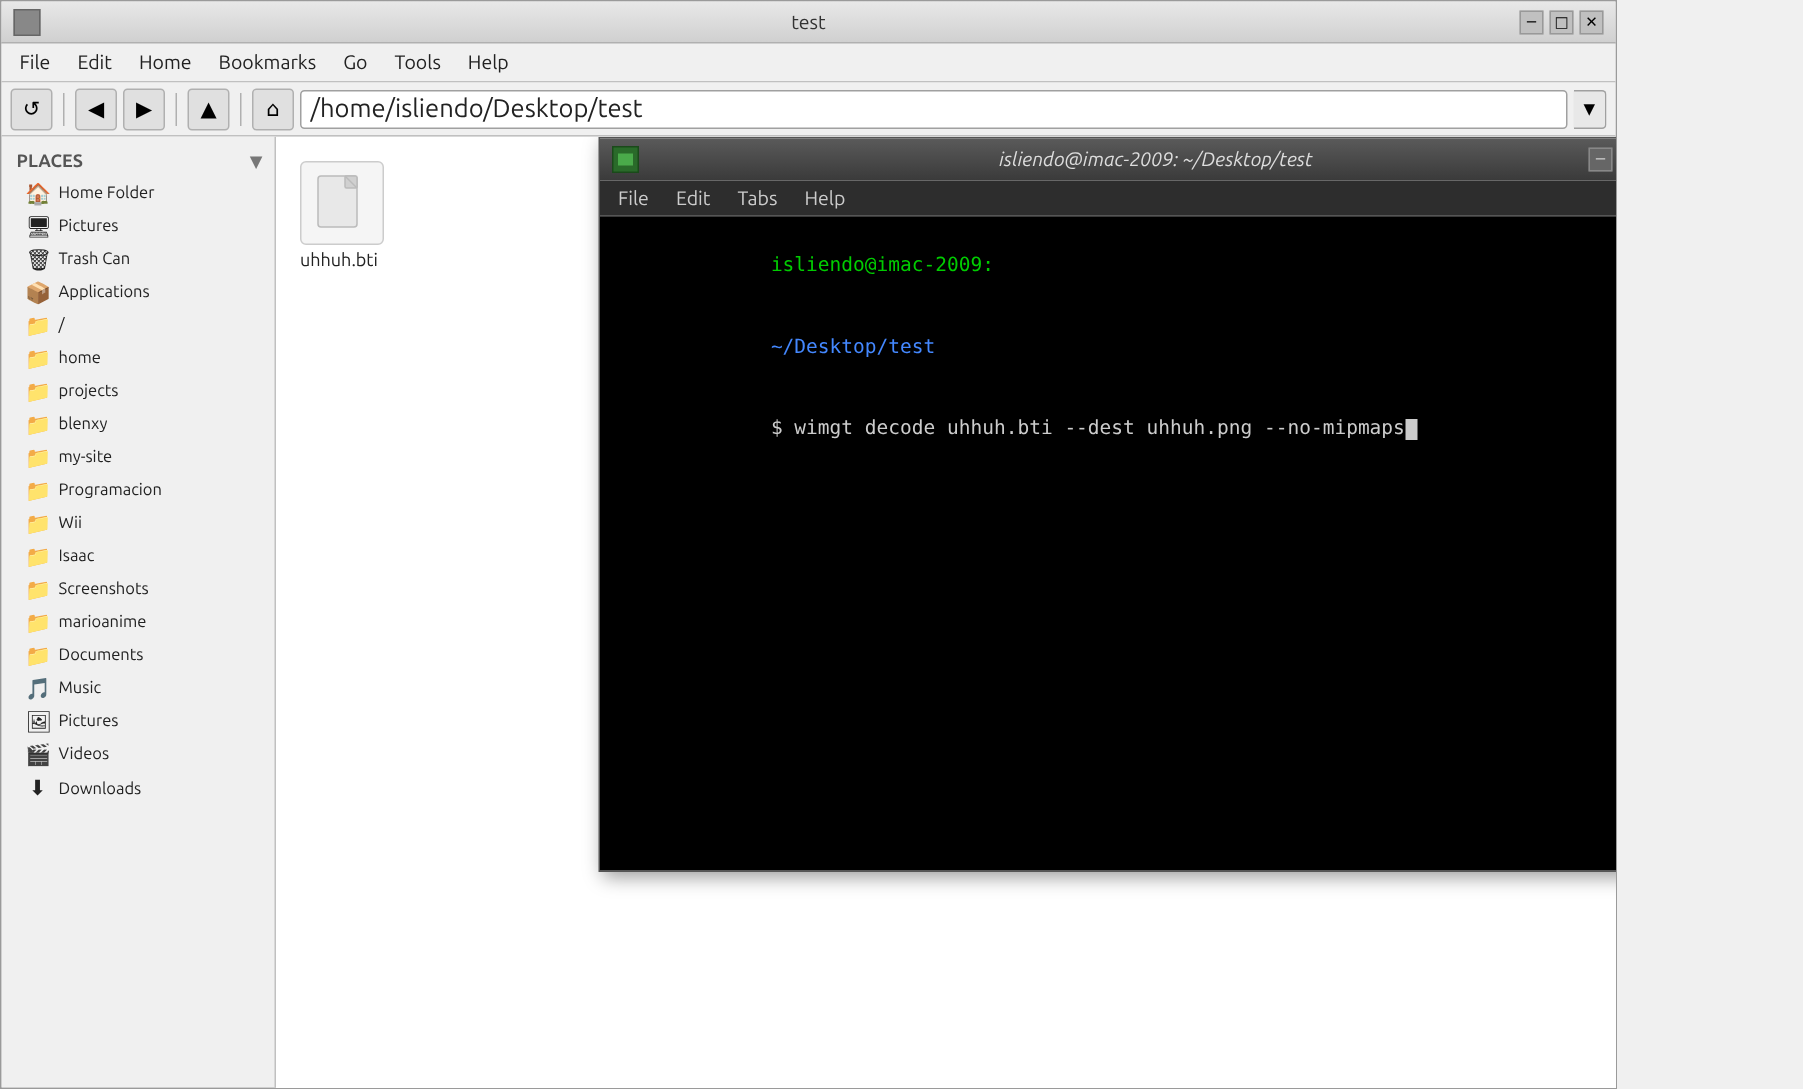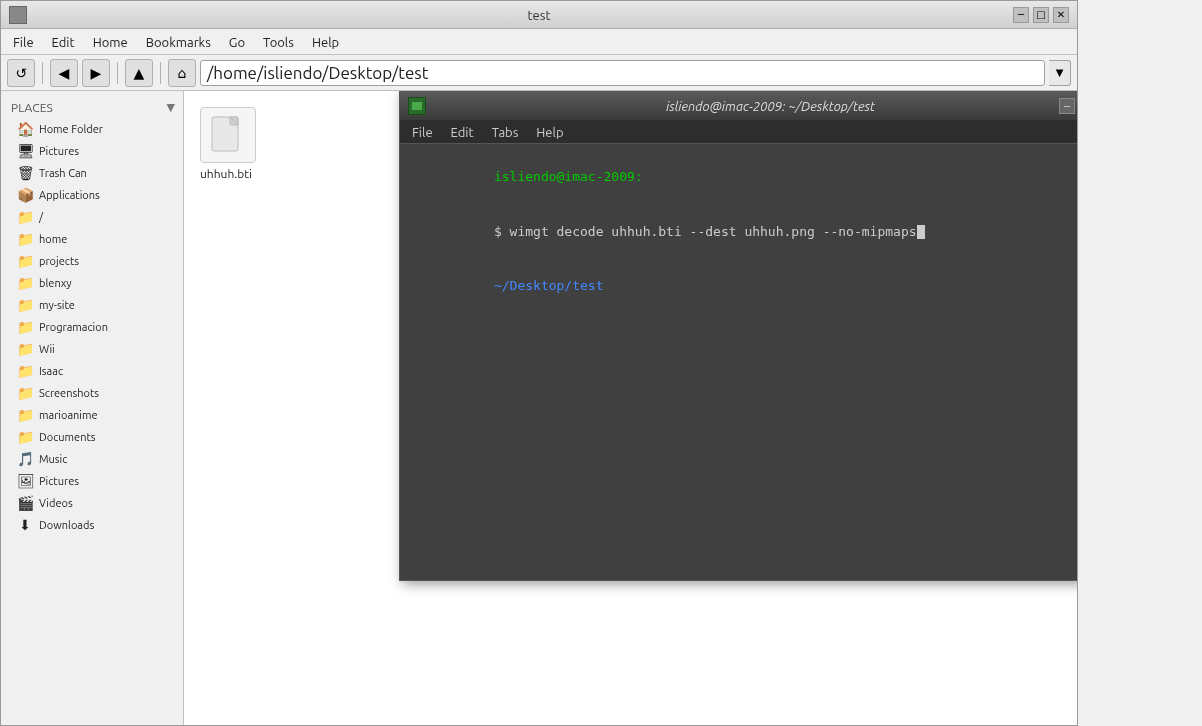--- a/index.html
+++ b/index.html
@@ -142,21 +142,21 @@
       background: #f0f0f0;
       border-right: 1px solid #c0c0c0;
       overflow-y: auto;
       padding: 6px 0;
     }
     .sidebar-header {
       display: flex;
       align-items: center;
       justify-content: space-between;
       padding: 4px 8px 4px 10px;
-      font-weight: normal;
+      font-weight: bold;
       font-size: 12px;
       color: #555;
       text-transform: uppercase;
     }
     .sidebar-toggle {
       cursor: pointer;
       font-size: 11px;
       color: #777;
     }
     .sidebar-item {
@@ -287,22 +287,22 @@
       color: #ccc;
       padding: 2px 8px;
       cursor: pointer;
       font-size: 13px;
       border-radius: 2px;
     }
 
     
     .terminal-content {
       flex: 1;
-      background: #404040;
-      padding: 6px 0;
+      background: #000000;
+      padding: 6px 20px;
       font-family: 'DejaVu Sans Mono', 'Courier New', monospace;
       font-size: 13px;
       color: #ccc;
       overflow: hidden;
     }
     .term-line { line-height: 1.4; white-space: pre; }
     .term-user { color: #00cc00; }
     .term-path { color: #4488ff; }
     .term-cmd { color: #cccccc; }
     .term-cursor {
@@ -471,23 +471,23 @@
           <div class="terminal-menu-item">Edit</div>
           <div class="terminal-menu-item">Tabs</div>
           <div class="terminal-menu-item">Help</div>
         </div>
 
         <div class="terminal-content">
           <div class="term-line">
             <span class="term-user">isliendo@imac-2009:</span>
           </div>
           <div class="term-line">
-            <span class="term-cmd">$ wimgt decode uhhuh.bti --dest uhhuh.png --no-mipmaps</span><span class="term-cursor"></span>
+            <span class="term-path">~/Desktop/test</span>
           </div>
           <div class="term-line">
-            <span class="term-path">~/Desktop/test</span>
+            <span class="term-cmd">$ wimgt decode uhhuh.bti --dest uhhuh.png --no-mipmaps</span><span class="term-cursor"></span>
           </div>
         </div>
       </div>
 
     </div>
   </div>
 </div>
 
 </body></html>

